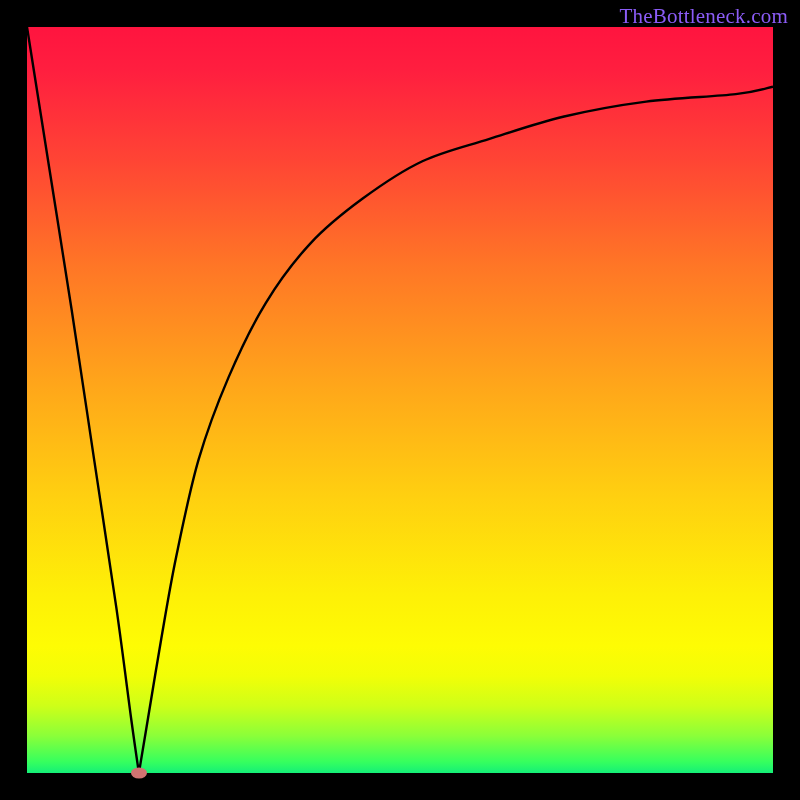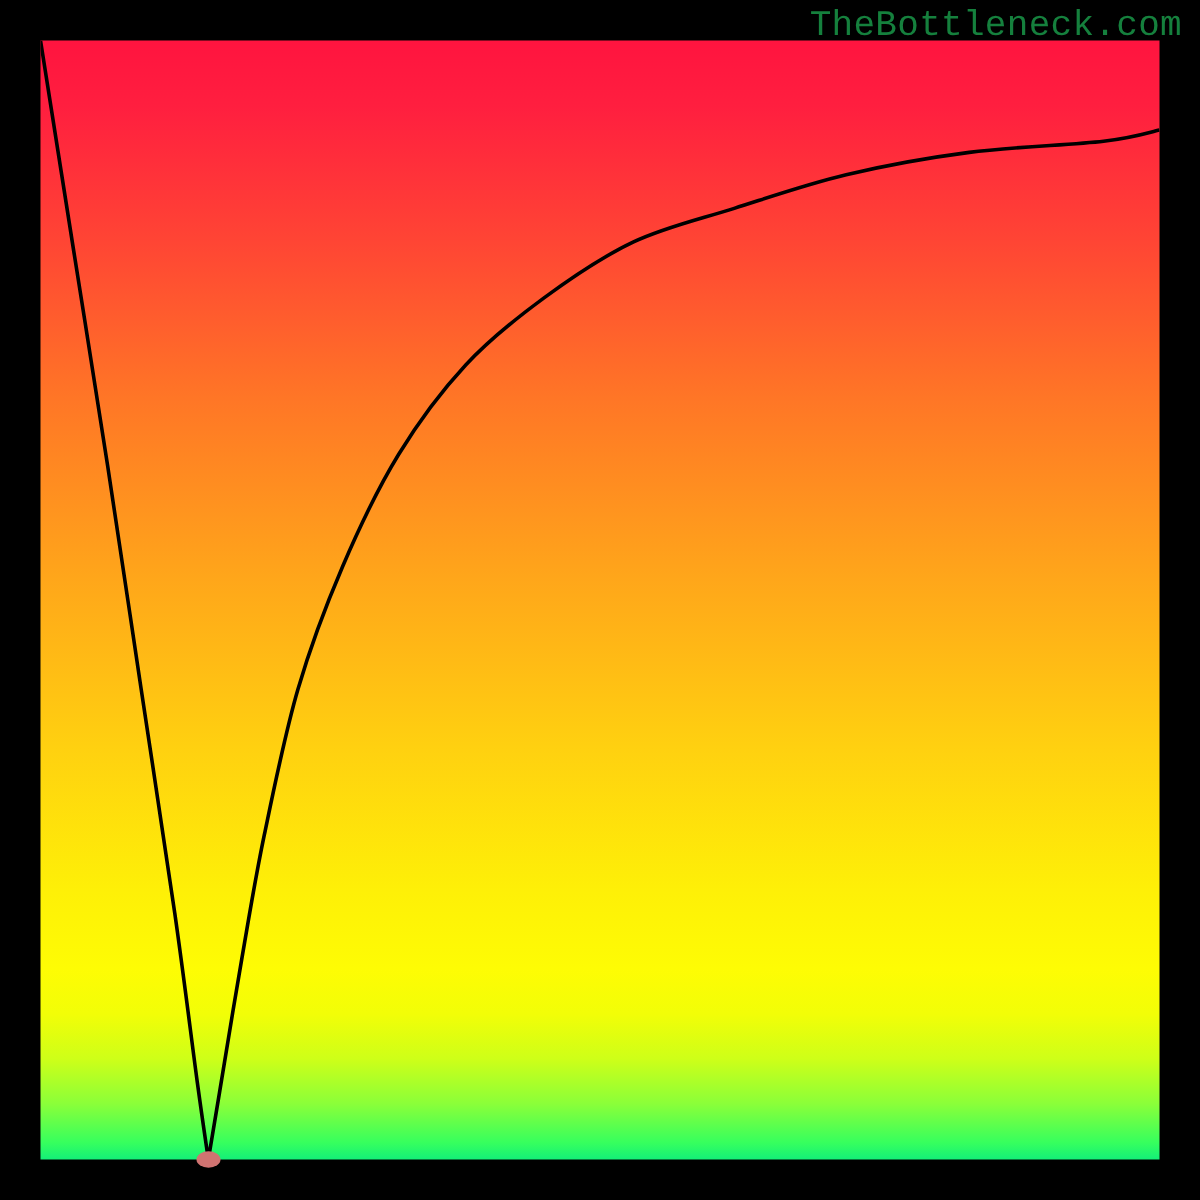--- a/index.html
+++ b/index.html
@@ -52,24 +52,24 @@
     position: absolute;
     left: 0;
     top: 0;
     width: 746px;
     height: 746px;
   }
   .watermark {
     position: absolute;
     top: 4px;
     right: 12px;
-    color: #15803d;
-    font-size: 24px;
+    color: #8b5cf6;
+    font-size: 21px;
     letter-spacing: 0.2px;
-    font-family: Liberation Mono, monospace;
+    font-family: Liberation Serif, serif;
   }
 </style>
 </head>
 <body>
 
 <div class="outer">
   <div class="plot">
     <svg class="curves" viewBox="0 0 746 746" preserveAspectRatio="none">
       <path fill="none" stroke="#000" stroke-width="2.4" d="M 0 0 C 3.73 23.623333333333335, 14.919999999999998 94.49333333333334, 22.38 141.74 C 29.84 188.98666666666668, 37.3 234.99, 44.76 283.48 C 52.22 331.97, 59.68 382.94666666666666, 67.14 432.68 C 74.6 482.41333333333336, 83.30333333333333 538.3633333333333, 89.52 581.88 C 95.73666666666666 625.3966666666666, 100.71000000000001 666.4266666666666, 104.44000000000001 693.78 C 108.17000000000002 721.1333333333333, 110.65666666666667 737.2966666666666, 111.89999999999999 746 L 111.89999999999999 746 C 113.14333333333333 738.54, 115.63 723.62, 119.36 701.24 C 123.09 678.86, 129.30666666666667 640.3166666666667, 134.28 611.72 C 139.25333333333333 583.1233333333333, 142.98333333333335 559.5000000000001, 149.20000000000002 529.6600000000001 C 155.41666666666669 499.82000000000005, 162.87666666666667 462.52000000000004, 171.58 432.68 C 180.28333333333336 402.84, 190.23000000000002 376.73, 201.42000000000002 350.62 C 212.61 324.51, 225.04333333333332 298.4, 238.72 276.02 C 252.39666666666668 253.64, 267.31666666666666 233.7466666666667, 283.48 216.34000000000003 C 299.6433333333334 198.93333333333337, 317.05 185.2566666666667, 335.7 171.58000000000004 C 354.34999999999997 157.9033333333334, 374.24333333333334 144.22666666666677, 395.38 134.2800000000001 C 416.51666666666665 124.33333333333341, 438.89666666666665 119.36, 462.52 111.89999999999998 C 486.1433333333333 104.43999999999996, 511.01 95.73666666666664, 537.12 89.51999999999998 C 563.23 83.30333333333333, 590.5833333333333 78.33000000000003, 619.18 74.60000000000002 C 647.7766666666666 70.87000000000002, 687.5633333333333 69.62666666666667, 708.6999999999999 67.13999999999999 C 729.8366666666666 64.65333333333331, 739.7833333333333 60.92333333333329, 746 59.67999999999995" id="curvePath"></path>
     </svg>

